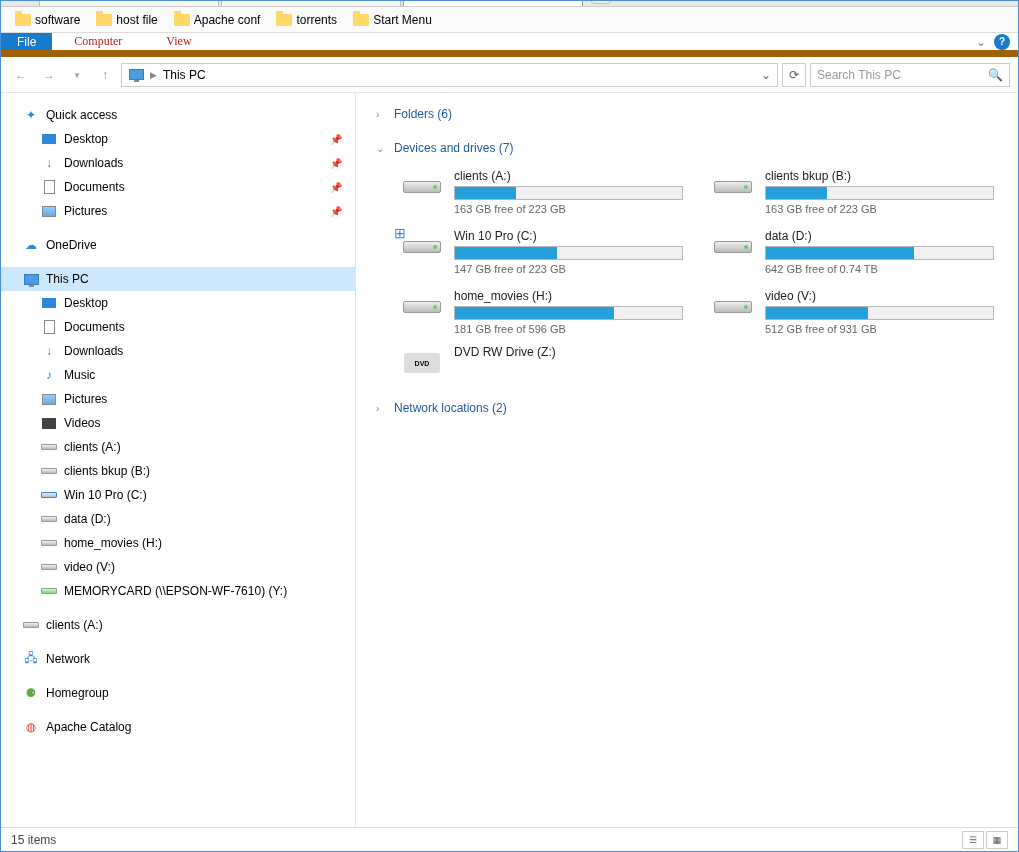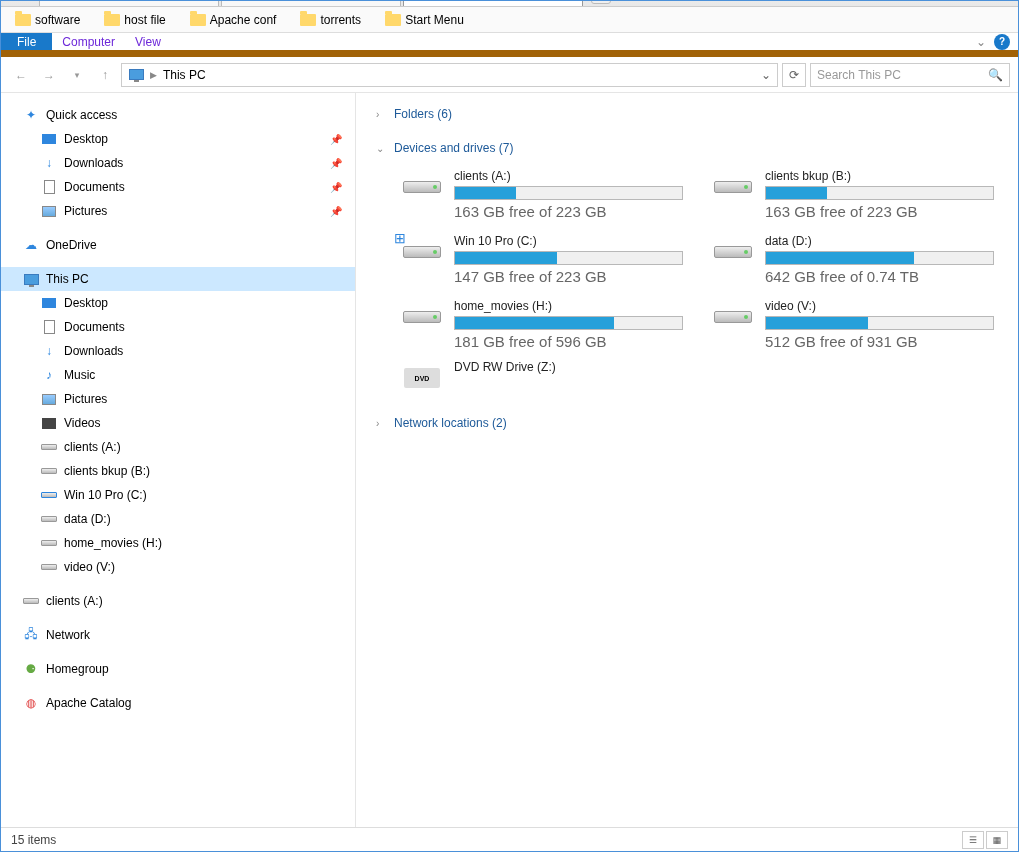--- a/index.html
+++ b/index.html
@@ -8,29 +8,29 @@
 
 .tabrow { height: 30px; background: linear-gradient(#f5f5f5,#e8e8e8); display: flex; align-items: flex-end; padding-left: 8px; border-bottom: 1px solid #ccc; position: relative; margin-top: -24px; }
 .tabrow .wrench { width: 24px; height: 24px; display: flex; align-items: center; justify-content: center; margin-right: 6px; color: #555; }
 .tab { height: 26px; min-width: 180px; padding: 0 22px 0 8px; background: #f8f8f8; border: 1px solid #bbb; border-bottom: none; border-radius: 4px 4px 0 0; display: flex; align-items: center; gap: 6px; margin-right: 2px; position: relative; cursor: pointer; }
 .tab.active { background: #fff; border-color: #999; z-index: 2; }
 .tab .tabicon { width: 16px; height: 16px; display: flex; align-items: center; justify-content: center; }
 .newtab { width: 20px; height: 18px; border: 1px solid #bbb; border-radius: 3px; display: flex; align-items: center; justify-content: center; margin-left: 6px; margin-bottom: 2px; background: #f0f0f0; cursor:pointer;}
 .winctrls { margin-left: auto; display: flex; height: 30px; align-items: flex-start; }
 
 
-.bookmarks { height: 26px; background: #fafafa; display: flex; align-items: center; gap: 12px; padding: 0 8px; border-bottom: 1px solid #ddd; }
+.bookmarks { height: 26px; background: #fafafa; display: flex; align-items: center; gap: 4px; padding: 0 8px; border-bottom: 1px solid #ddd; }
 .bm { display: flex; align-items: center; gap: 4px; padding: 2px 6px; cursor: pointer; border-radius: 2px; }
 .folder-icon { width: 16px; height: 12px; background: #ffd86b; border-radius: 1px; position: relative; }
 .folder-icon::before { content: ""; position: absolute; top: -3px; left: 0; width: 7px; height: 3px; background: #ffd86b; border-radius: 1px 1px 0 0; }
 
 
 .ribbon { height: 24px; background: #fff; display: flex; align-items: stretch; border-bottom: 7px solid #a16207; }
 .ribbon .file { background: #1979ca; color: #fff; padding: 0 16px; display: flex; align-items: center; cursor:pointer;}
-.ribbon .menuitem { padding: 0 10px; display: flex; align-items: center; cursor: pointer; color: #6d28d9; }
+.ribbon .menuitem { padding: 0 22px; display: flex; align-items: center; cursor: pointer; color: #b91c1c; font-family: Liberation Serif, serif; }
 .ribbon .right { margin-left: auto; display: flex; align-items: center; gap: 8px; padding-right: 8px; }
 .help-icon { width: 16px; height: 16px; border-radius: 50%; background: #1979ca; color: #fff; display: flex; align-items: center; justify-content: center; font-size: 10px; font-weight: bold; }
 
 
 .addrrow { height: 36px; display: flex; align-items: center; gap: 4px; padding: 4px 8px; background: #fff; border-bottom: 1px solid #e5e5e5; }
 .navbtn { width: 24px; height: 24px; display: flex; align-items: center; justify-content: center; color: #999; cursor: pointer; }
 .addrbar { flex: 1; height: 24px; border: 1px solid #ccc; display: flex; align-items: center; padding: 0 6px; gap: 6px; }
 .addrbar .crumb-sep { color: #888; font-size: 9px;}
 .addrbar .dropdown { margin-left: auto; color: #666; cursor:pointer;}
 .refresh { width: 24px; height: 24px; border: 1px solid #ccc; display: flex; align-items: center; justify-content: center; color: #666; cursor:pointer;}
@@ -52,21 +52,21 @@
 .section { margin-bottom: 12px; }
 .section-head { display: flex; align-items: center; gap: 6px; color: #1e5a99; font-size: 14px; padding: 4px 0; cursor: pointer; }
 .section-head .chev { font-size: 10px; color: #888; width: 12px; }
 .drives-grid { display: grid; grid-template-columns: 1fr 1fr; gap: 6px 20px; padding-left: 20px; margin-top: 6px; }
 .drive { display: flex; gap: 10px; align-items: flex-start; padding: 4px; cursor:pointer;}
 .drive-icon { width: 44px; height: 36px; display: flex; align-items: center; justify-content: center; position: relative; flex-shrink:0;}
 .drive-body { flex: 1; display: flex; flex-direction: column; gap: 3px; }
 .drive-name { font-size: 12px; color: #222; }
 .drive-bar { height: 14px; border: 1px solid #b8b8b8; background: #f0f0f0; position: relative; }
 .drive-bar-fill { height: 100%; background: #26a0da; }
-.drive-free { font-size: 15px; color: #666; }
+.drive-free { font-size: 11px; color: #666; }
 
 
 .statusbar { height: 24px; border-top: 1px solid #ddd; display: flex; align-items: center; padding: 0 10px; font-size: 12px; color: #444; }
 .statusbar .viewbtns { margin-left: auto; display: flex; gap: 2px; }
 .viewbtn { width: 22px; height: 18px; border: 1px solid #ccc; display:flex; align-items:center; justify-content:center; cursor:pointer; color:#555; font-size:9px;}
 
 
 .ico-monitor { width: 15px; height: 11px; border: 1px solid #3a7bbf; background: #4a9dde; position: relative; }
 .ico-monitor::after { content: ""; position: absolute; bottom: -3px; left: 4px; width: 5px; height: 2px; background: #888; }
 .ico-hdd { width: 38px; height: 12px; background: linear-gradient(#eee,#bbb); border-radius: 2px; border: 1px solid #999; position: relative; }
@@ -275,20 +275,26 @@
           <span class="ico-hdd-sm"></span>
         </span>
         <span>home_movies (H:)</span>
       </div>
       <div class="sb-item child">
         <span class="sb-icon">
           <span class="ico-hdd-sm"></span>
         </span>
         <span>video (V:)</span>
       </div>
+      <div class="sb-item child">
+        <span class="sb-icon">
+          <span class="ico-hdd-sm" style="background:linear-gradient(#cfc,#8c8);"></span>
+        </span>
+        <span>MEMORYCARD (\\EPSON-WF-7610) (Y:)</span>
+      </div>
       <div style="height: 10px;"></div>
       <div class="sb-item">
         <span class="sb-icon">
           <span class="ico-hdd-sm"></span>
         </span>
         <span>clients (A:)</span>
       </div>
       <div style="height: 10px;"></div>
       <div class="sb-item">
         <span class="sb-icon">

